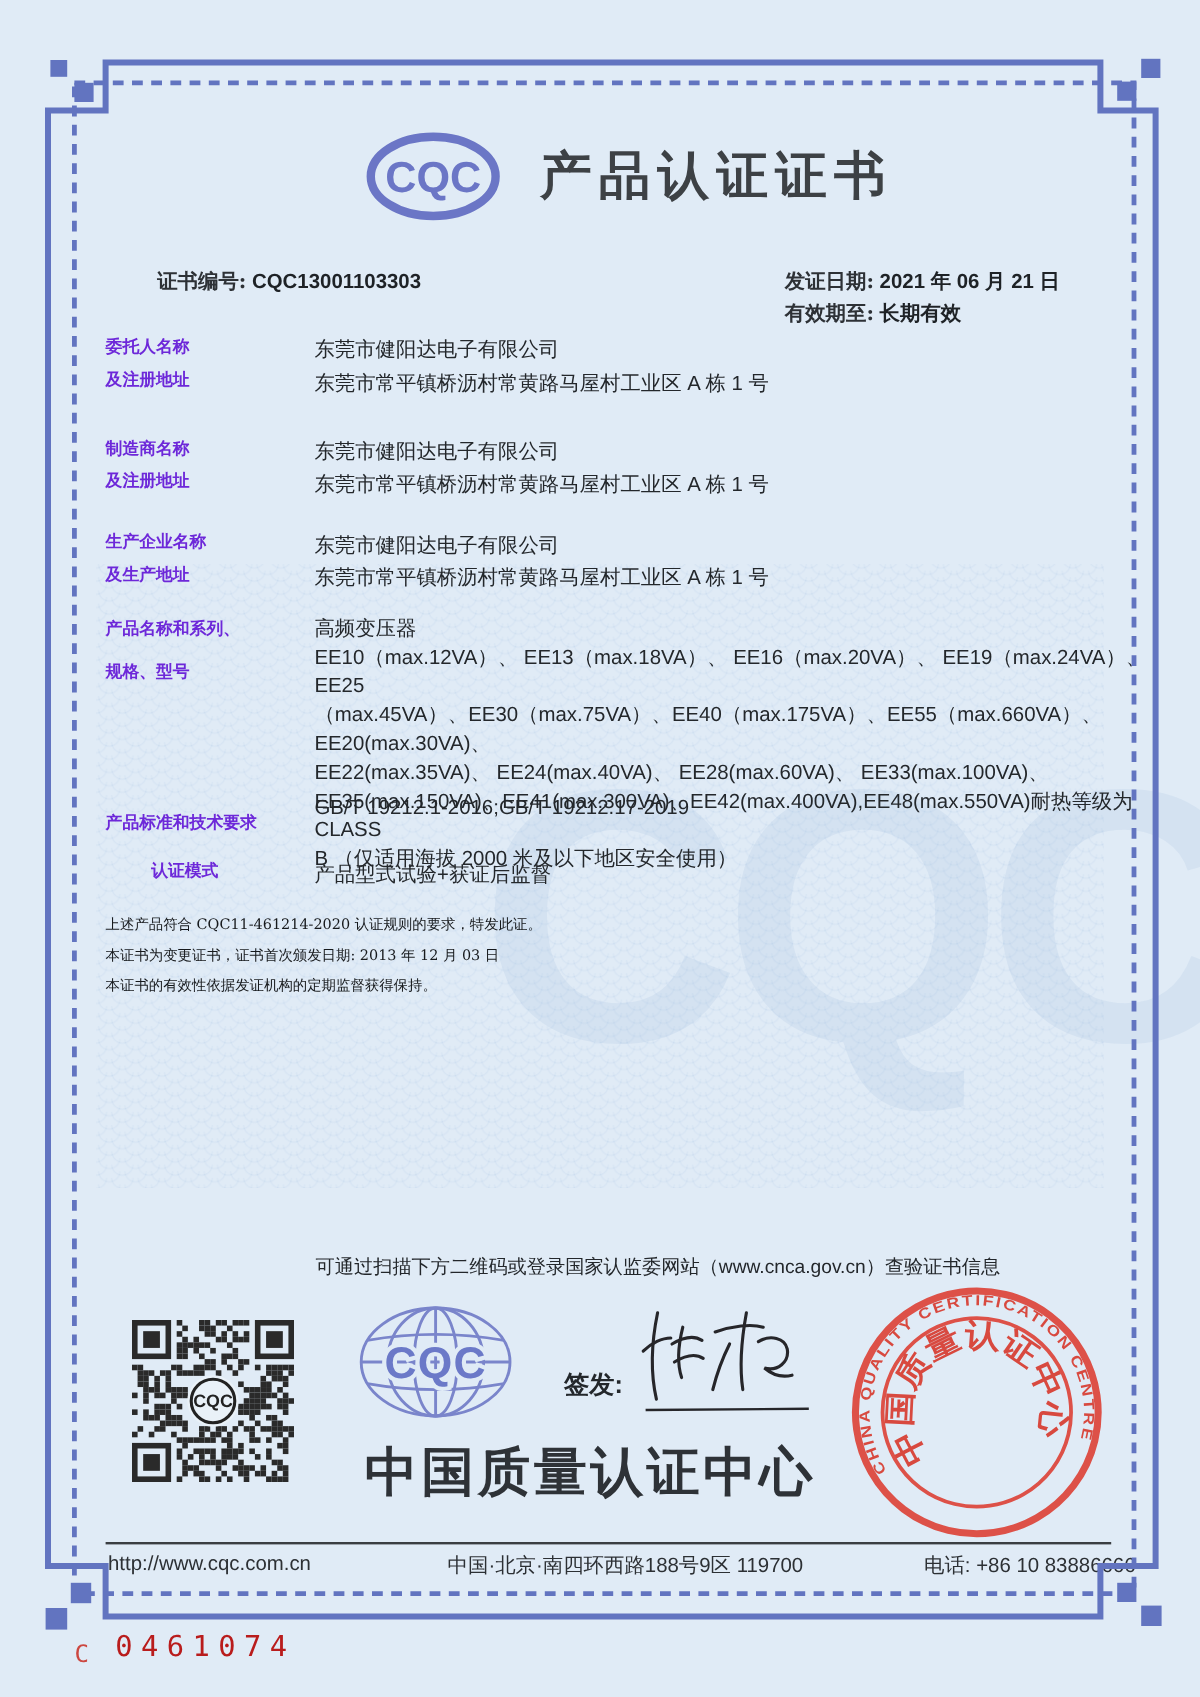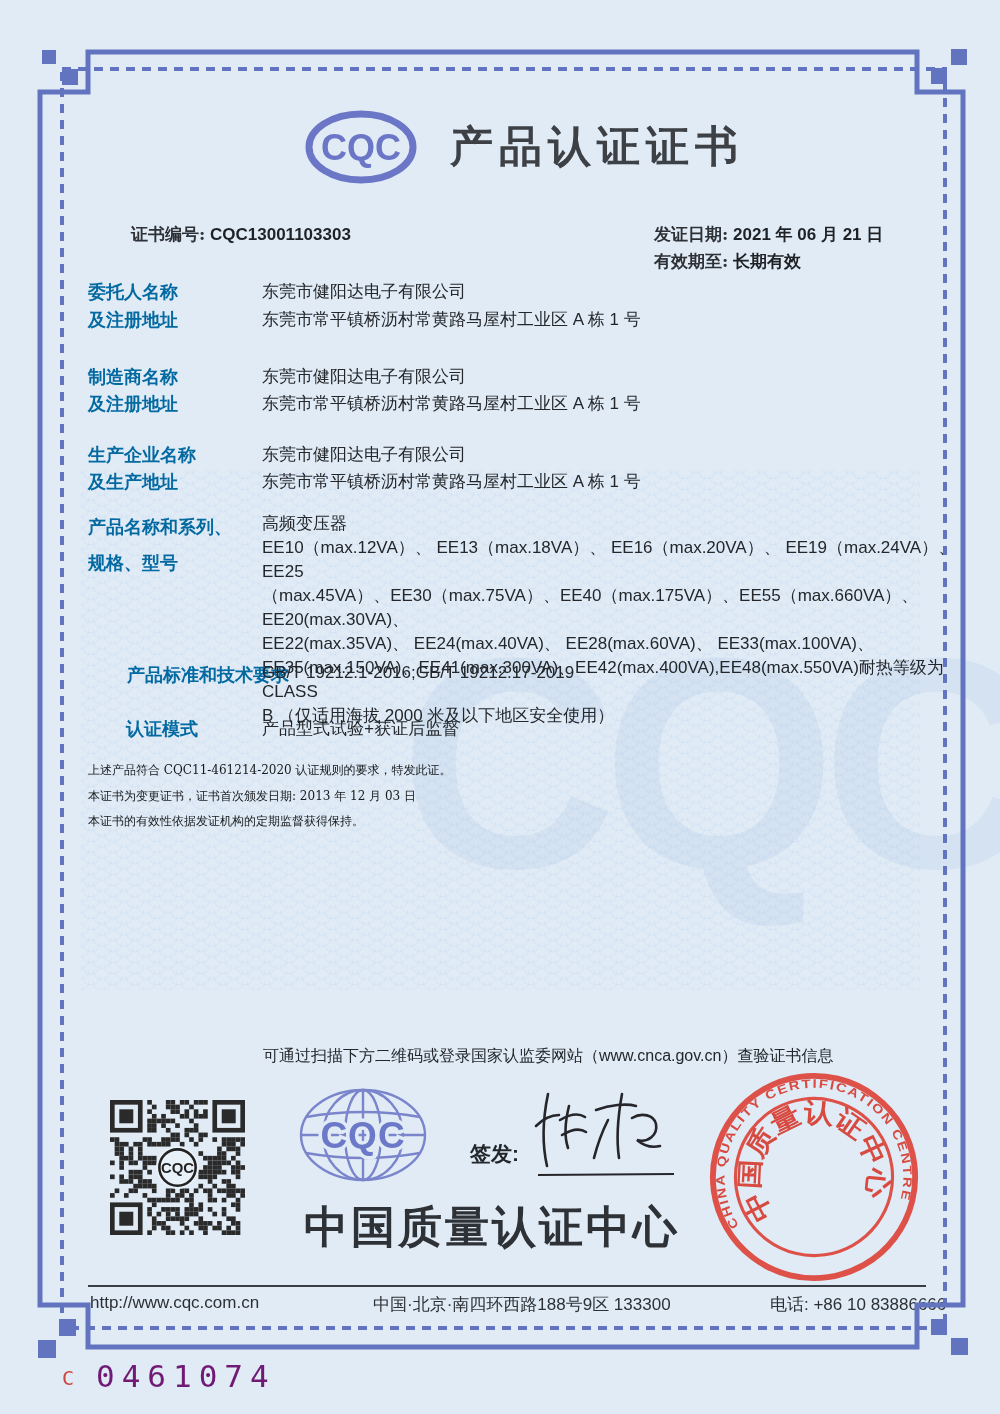--- a/index.html
+++ b/index.html
@@ -26,36 +26,36 @@
   }
   
   .page-title{
     position:absolute;left:450px;top:118px;
     font-size:43px;font-weight:bold;letter-spacing:6px;color:#3d4145;
   }
   .cert-line{position:absolute;top:200px;font-size:17px;margin-top:23px;}
   .cert-label{font-family:"DejaVu Serif", serif;font-weight:bold;}
   .cert-value{font-weight:bold;color:#1e2226;}
   
-  .f-label{position:absolute;left:88px;font-size:18px;font-weight:bold;color:#0369a1;white-space:nowrap;z-index:2;}
+  .f-label{position:absolute;left:88px;font-size:14px;font-weight:bold;color:#6d28d9;white-space:nowrap;z-index:2;}
   .f-value{position:absolute;left:238px;font-size:17px;color:#23272b;white-space:nowrap;z-index:2;margin-left:24px;}
   .block{white-space:pre-line;line-height:24px;width:700px;}
   .statements{
     position:absolute;left:88px;top:758px;z-index:2;
     font-family:"DejaVu Serif", serif;font-size:12px;line-height:25.5px;
     white-space:pre-line;color:#16191c;
   }
   .verify-note{position:absolute;left:263px;top:1046px;font-size:16px;color:#23272b;z-index:2;}
   
   .sign-label{position:absolute;left:470px;top:1140px;font-size:21px;font-weight:bold;color:#23272b;z-index:2;}
   .org-name{position:absolute;left:304px;top:1198px;font-size:44px;font-weight:bold;letter-spacing:3px;color:#2e3237;z-index:2;}
   .footer-rule{position:absolute;left:88px;top:1285px;width:838px;height:2px;background:#3a3e42;z-index:2;}
   .footer-text{position:absolute;top:1293px;font-size:17px;color:#2c3034;z-index:2;white-space:nowrap;}
   .serial{position:absolute;top:1358px;left:96px;font-family:"DejaVu Sans Mono", monospace;
-          font-size:31px;letter-spacing:7px;color:#701a75;z-index:2;}
+          font-size:24px;letter-spacing:7px;color:#b91c1c;z-index:2;}
   .serial-prefix{position:absolute;top:1366px;left:62px;font-family:"DejaVu Sans Mono", monospace;
           font-size:20px;color:#cc4740;z-index:2;}
   .stamp{position:absolute;left:706px;top:1069px;z-index:3;}
   .globe{position:absolute;left:297px;top:1086px;z-index:2;}
   .oval-logo{position:absolute;left:303px;top:109px;z-index:2;}
   .qr{position:absolute;left:110px;top:1100px;z-index:2;}
   .sig{position:absolute;left:532px;top:1090px;z-index:3;}
 </style>
 </head>
 <body>
@@ -112,21 +112,21 @@
 
 <div class="f-label" style="top:515px;">产品名称和系列、</div>
 <div class="f-label" style="top:551px;">规格、型号</div>
 <div class="f-value block" style="top:512px;white-space:pre-line;">高频变压器
 EE10（max.12VA）、 EE13（max.18VA）、 EE16（max.20VA）、 EE19（max.24VA）、 EE25
 （max.45VA）、EE30（max.75VA）、EE40（max.175VA）、EE55（max.660VA）、EE20(max.30VA)、
 EE22(max.35VA)、 EE24(max.40VA)、 EE28(max.60VA)、 EE33(max.100VA)、
 EE35(max.150VA)、EE41(max.300VA)、EE42(max.400VA),EE48(max.550VA)耐热等级为 CLASS
 B （仅适用海拔 2000 米及以下地区安全使用）</div>
 
-<div class="f-label" style="top:663px;margin-left:39px;">产品标准和技术要求</div>
+<div class="f-label" style="top:677px;">产品标准和技术要求</div>
 <div class="f-value" style="top:663px;">GB/T 19212.1-2016;GB/T 19212.17-2019</div>
 <div class="f-label" style="top:717px;margin-left:38px;">认证模式</div>
 <div class="f-value" style="top:717px;font-family:Liberation Mono, monospace;">产品型式试验+获证后监督</div>
 
 <div class="statements">上述产品符合 CQC11-461214-2020 认证规则的要求，特发此证。
 本证书为变更证书，证书首次颁发日期: 2013 年 12 月 03 日
 本证书的有效性依据发证机构的定期监督获得保持。</div>
 
 <div class="verify-note">可通过扫描下方二维码或登录国家认监委网站（www.cnca.gov.cn）查验证书信息</div>
 
@@ -470,17 +470,17 @@
       <textPath href="#arc-en" startOffset="0" textLength="362" lengthAdjust="spacingAndGlyphs">CHINA QUALITY CERTIFICATION CENTRE</textPath>
     </text>
     <text font-size="27" font-weight="bold" fill="#d8493f" font-family="Liberation Sans, sans-serif">
       <textPath href="#arc-cn" startOffset="0" textLength="238" lengthAdjust="spacingAndGlyphs">中国质量认证中心</textPath>
     </text>
   </g>
 </svg>
 
 <div class="footer-rule"></div>
 <div class="footer-text" style="left:90px;">http://www.cqc.com.cn</div>
-<div class="footer-text" style="left:373px;">中国·北京·南四环西路188号9区    133300</div>
+<div class="footer-text" style="left:373px;">中国·北京·南四环西路188号9区    119700</div>
 <div class="footer-text" style="left:770px;">电话: +86 10 83886666</div>
 
 <div class="serial-prefix">C</div>
 <div class="serial">0461074</div>
 
 </body></html>

